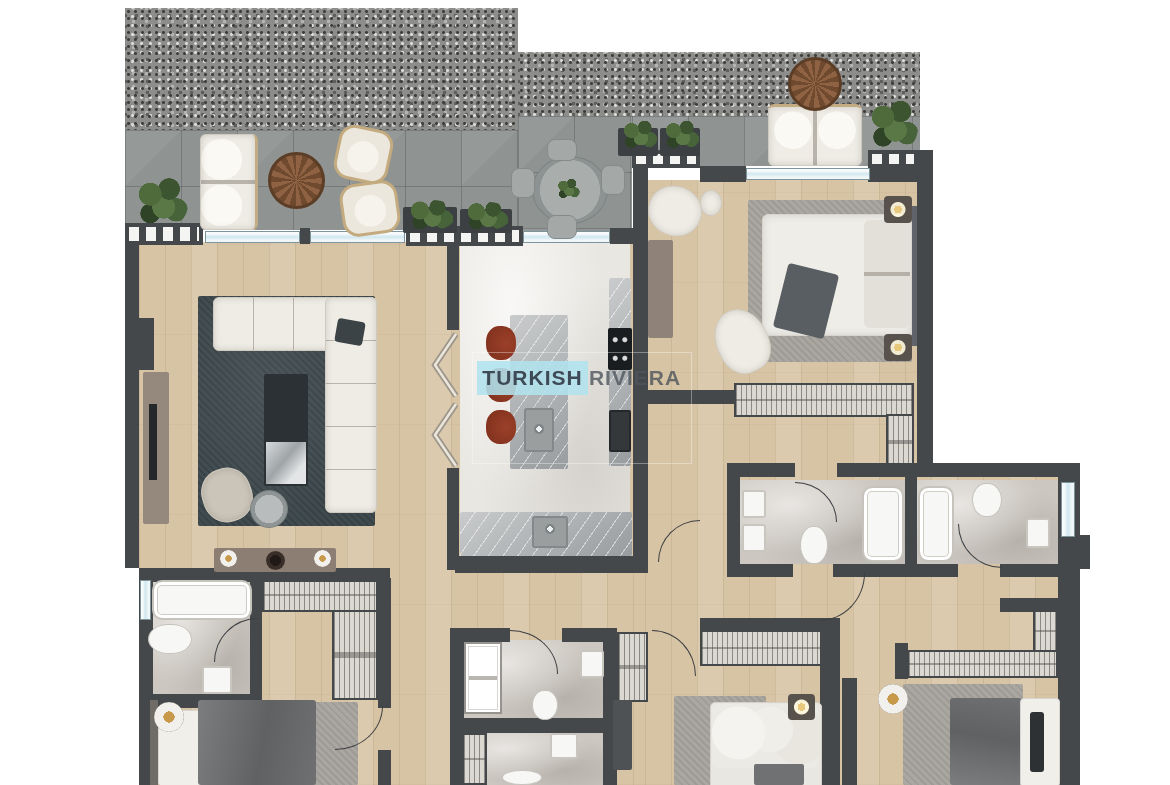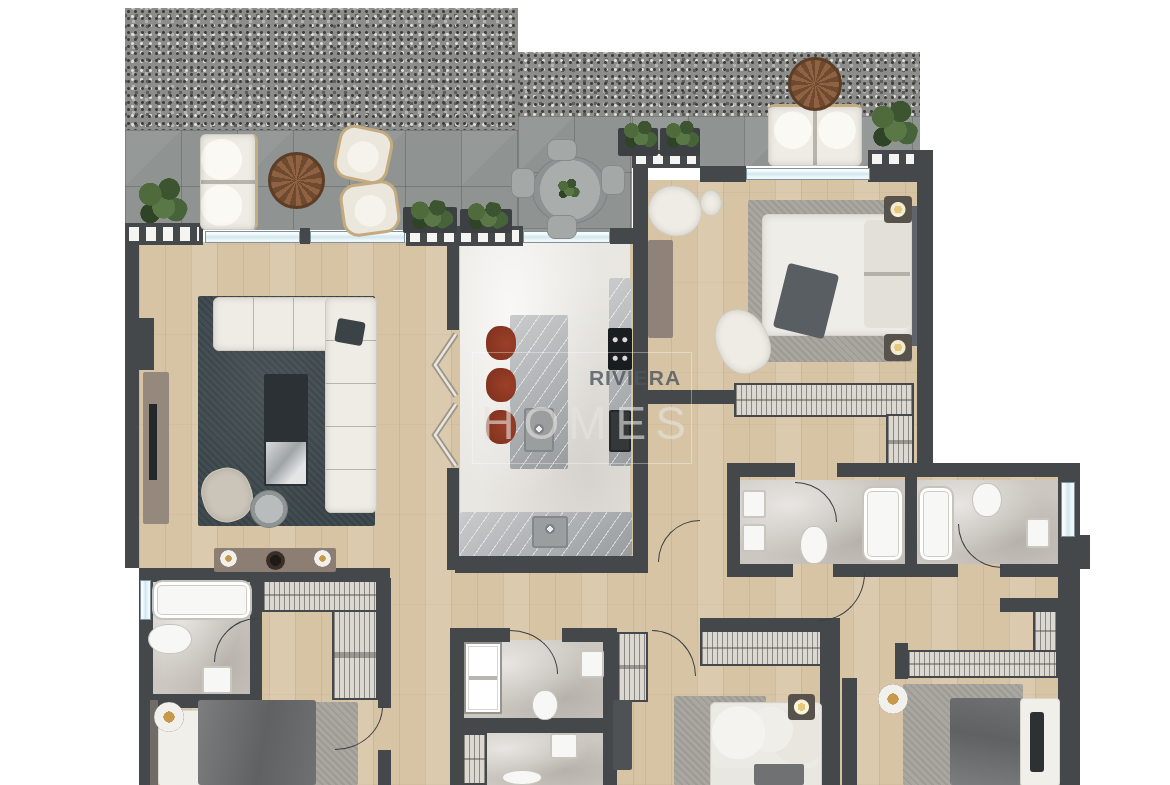--- a/index.html
+++ b/index.html
@@ -291,16 +291,16 @@
   <div class="a arc" style="left:795px;top:482px;width:42px;height:40px;transform:rotate(180deg);"></div>
   <div class="a arc" style="left:958px;top:524px;width:44px;height:44px;"></div>
   <div class="a arc" style="left:214px;top:618px;width:44px;height:44px;transform:rotate(90deg);"></div>
   <div class="a arc" style="left:337px;top:704px;width:44px;height:48px;transform:rotate(270deg);"></div>
   <div class="a arc" style="left:510px;top:630px;width:48px;height:44px;transform:rotate(180deg);"></div>
   <div class="a arc" style="left:652px;top:630px;width:44px;height:46px;transform:rotate(180deg);"></div>
   <div class="a arc" style="left:818px;top:574px;width:48px;height:46px;transform:rotate(270deg);"></div>
   <div class="a arc" style="left:658px;top:520px;width:42px;height:42px;transform:rotate(90deg);"></div>
 
   <div class="a" style="left:472px;top:352px;width:218px;height:110px;border:1px solid rgba(255,255,255,.35);"></div>
+  <div class="a wm-band" style="left:477px;top:361px;width:111px;height:34px;background:rgba(176,226,238,.88);color:var(--watermark-text,#3e4a55);">TURKISH</div>
   <div class="a wm-band" style="left:588px;top:361px;width:94px;height:34px;color:rgba(77,85,93,.8);">RIVIERA</div>
-  <div class="a wm-homes" style="left:490px;top:394px;width:196px;height:58px;">HOMES</div>
 
 </div>
 
 </body></html>

